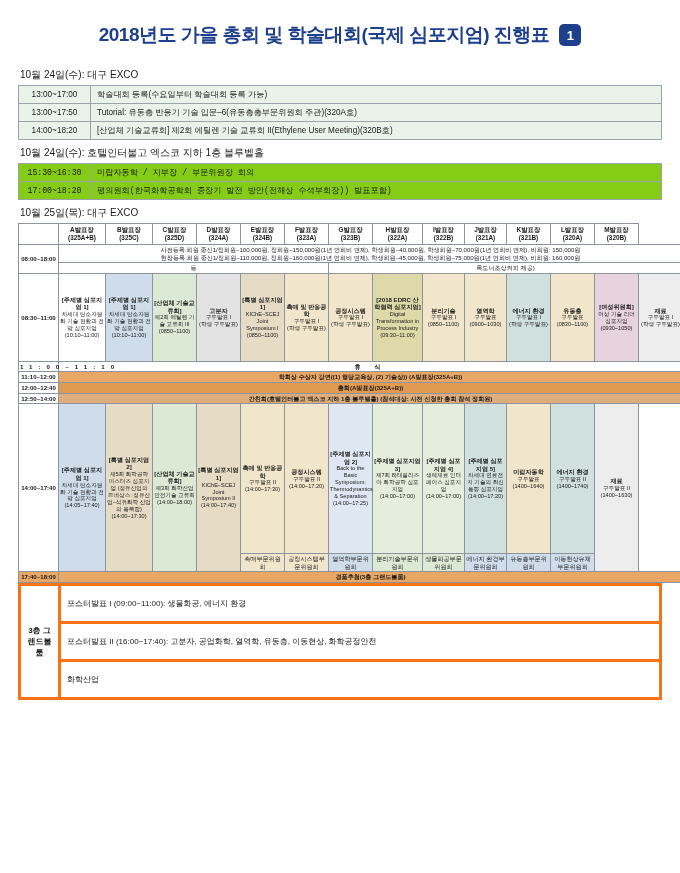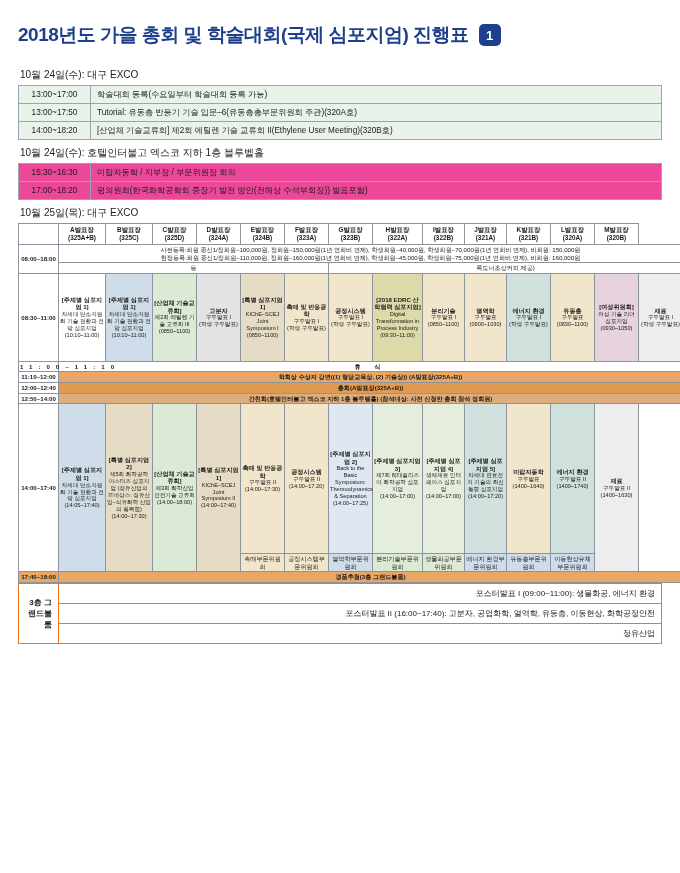--- a/index.html
+++ b/index.html
@@ -9,21 +9,21 @@
     height: 873px;
     background: #ffffff;
     font-family: "Liberation Sans", sans-serif;
     color: #1a1a1a;
     font-size: 8px;
   }
   .page { position: relative; width: 680px; height: 873px; padding: 0 18px; }
 
   
   .title-row {
-    display:flex; align-items:center; 
+    display:flex; align-items:center; justify-content:center;
     gap: 10px; padding-top: 22px; padding-bottom: 14px;
   }
   .title-text {
     font-size: 19px; font-weight: bold; color:#1d3f8c; letter-spacing:-0.5px;
     white-space: nowrap;
   }
   .page-badge {
     width: 22px; height: 22px; border-radius: 5px; background:#1d3f8c;
     color:#fff; font-size: 13px; font-weight:bold;
     display:flex; align-items:center; justify-content:center;
@@ -33,21 +33,21 @@
   .sec-head { font-size: 10px; font-weight: normal; margin: 6px 0 3px 2px; }
 
   
   table.simple { border-collapse: collapse; width: 100%; }
   table.simple td {
     border: 1px solid #9aa3ae; padding: 3px 6px; font-size: 8.2px;
     vertical-align: middle;
   }
   table.simple td.time { width: 72px; text-align:center; white-space:nowrap;margin-left:48px; }
   .t-green td { background:#eaf3ea; }
-  .t-blue td  { background:#ec4899; }
+  .t-blue td  { background:#84cc16;font-family:Liberation Mono, monospace; }
 
   
   .grid-wrap { margin-top: 2px; }
   table.grid { border-collapse: collapse; width: 100%; table-layout: fixed; }
   table.grid td, table.grid th {
     border: 1px solid #8e949d; font-size: 6.1px; line-height: 1.25;
     padding: 1px; text-align:center; vertical-align: middle;
   }
   table.grid th { font-weight: bold; font-size: 6.4px; padding: 2px 0; background:#fff; }
   .hcell { line-height:1.3; }
@@ -85,21 +85,21 @@
   .bg-ltgray { background:#ededed; }
   .bg-ltgreen{ background:#e5eddd; }
 
   .footnote td { font-size: 4.6px; padding: 1px 0; line-height:1.2; }
   .fn-blue { background:#cfdcea; }
   .fn-green { background:#dce9d4; }
   .fn-cream { background:#f1e6cc; }
 
   
   table.bottom { border-collapse: collapse; width: 100%; margin-top:0; }
-  table.bottom td { border:1px solid #f97316; font-size: 8px; padding: 4px 6px; vertical-align: middle; text-align: right; }
+  table.bottom td { border:3px solid #f97316; font-size: 8px; padding: 12px 6px; vertical-align: middle; }
   td.bgrand { width: 40px; text-align:center; font-size:7px; font-weight:bold; }
   .prize-row td { background:#e8a765; text-align:center; font-weight:bold; font-size:8.5px; }
 </style>
 </head>
 <body>
 
 <div class="page">
 
   <div class="title-row">
     <div class="title-text">2018년도 가을 총회 및 학술대회(국제 심포지엄) 진행표</div>
@@ -416,18 +416,18 @@
   <table class="bottom">
     <tbody>
         <tr>
       <td class="bgrand" rowspan="3">3층 그랜드볼룸</td>
       <td>포스터발표 I (09:00~11:00): 생물화공, 에너지 환경</td>
     </tr>
     <tr>
       <td>포스터발표 II (16:00~17:40): 고분자, 공업화학, 열역학, 유동층, 이동현상, 화학공정안전</td>
     </tr>
     <tr>
-      <td>정유산업</td>
+      <td>화학산업</td>
     </tr>
   </tbody>
     </table>
 
 </div>
 
 </body></html>

